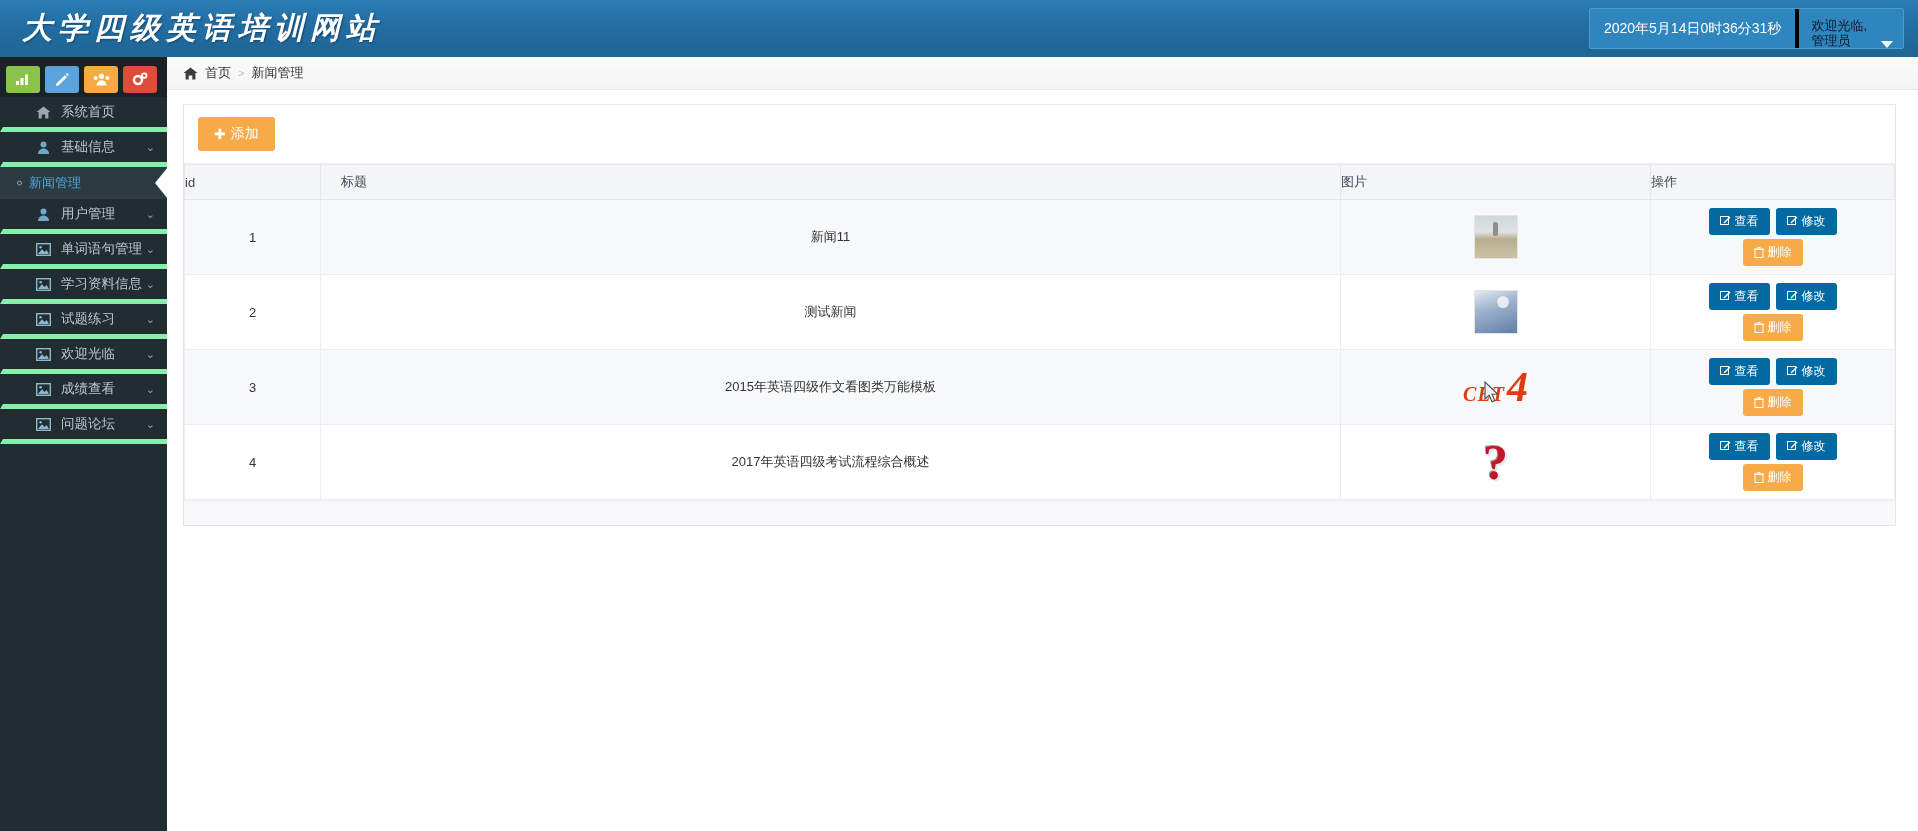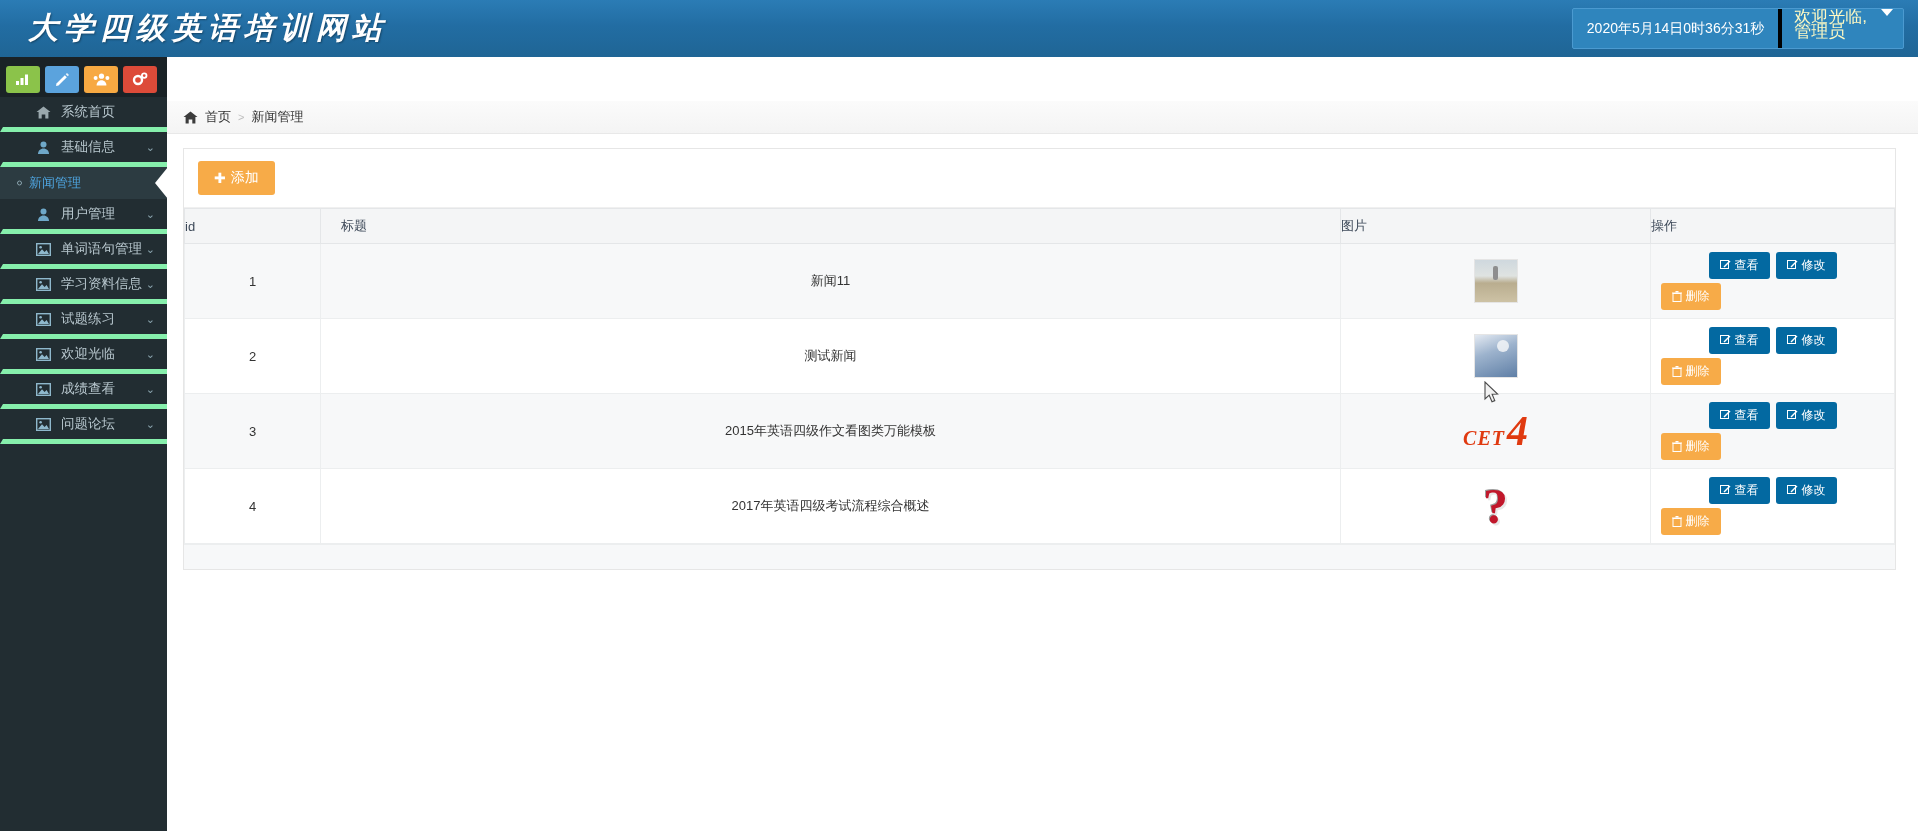--- a/index.html
+++ b/index.html
@@ -17,42 +17,42 @@
     background: linear-gradient(180deg,#2b7cb5 0%, #226da3 45%, #1f6595 100%);
     display: flex; align-items: center; justify-content: space-between;
   }
   #brand {
     color: #ffffff;
     font-family: "Liberation Serif", "DejaVu Serif", serif;
     font-size: 30px;
     font-weight: 700;
     font-style: italic;
     letter-spacing: 6px;
-    padding-left: 28px;
+    padding-left: 22px;
     text-shadow: 1px 1px 2px rgba(0,0,0,.35);
     white-space: nowrap;
   }
   #topbar-right {
     display: flex; align-items: stretch;
     height: 41px; margin-right: 14px;
     background: #2f85bd;
     border: 1px solid #4b9ad0;
     border-radius: 2px;
     overflow: hidden;
   }
   #clock {
     display: flex; align-items: center;
     padding: 0 14px;
     color: #ffffff; font-size: 14px; white-space: nowrap;
     border-right: 4px solid #000000;
   }
   #user-area {
-    display: flex; align-items: flex-start;
+    display: flex; align-items: flex-end;
     padding: 0 10px 0 12px;
-    color: #fef9c3; font-size: 17px; line-height: 15px;
+    color: #0f172a; font-size: 13px; line-height: 15px;
     white-space: pre-line;
   }
   #user-caret {
     margin-left: 14px;
     width: 0; height: 0;
     border-left: 6px solid transparent;
     border-right: 6px solid transparent;
     border-top: 7px solid #ffffff;
   }
 
@@ -131,21 +131,21 @@
     position: absolute; top: 57px; left: 167px;
     width: 1751px; height: 774px;
     background: #ffffff;
   }
   #breadcrumb {
     height: 33px;
     background: linear-gradient(180deg,#fbfbfb 0%, #f4f4f4 100%);
     border-bottom: 1px solid #e8e8e8;
     display: flex; align-items: center;
     padding-left: 16px;
-    font-size: 13px; color: #444; margin-top: 44px;
+    font-size: 13px; color: #444;
   }
   #breadcrumb .home-icon { margin-right: 7px; color: #3c3c3c; display:flex; }
   #breadcrumb .crumb-sep { margin: 0 7px; color: #bdbdbd; font-size: 11px; }
   #breadcrumb .crumb-link { color: #333; }
   #breadcrumb .crumb-cur { color: #333; }
 
   #panel {
     margin: 14px 22px 0 16px;
     background: #ffffff;
     border: 1px solid #e6e6e6;
@@ -243,21 +243,21 @@
     padding: 5px 11px;
     margin: 2px 3px;
     cursor: pointer;
     font-family: inherit;
     white-space: nowrap;
   }
   .btn .bicon { margin-right: 4px; display: flex; }
   .btn-info   { background: #0369a1; }
   .btn-warn   { background: #f7ab48; }
   .ops-wrap { display: flex; flex-wrap: wrap; justify-content: center; width: 230px; margin: 0 auto; }
-  .ops-wrap .row2 { width: 100%; display:flex; }
+  .ops-wrap .row2 { width: 100%; display:flex; justify-content:center; }
 
   #panel-footer {
     height: 25px;
     background: #f7f8f9;
     border-top: 1px solid #eceeef;
   }
 
   
   #cursor {
     position: absolute;

